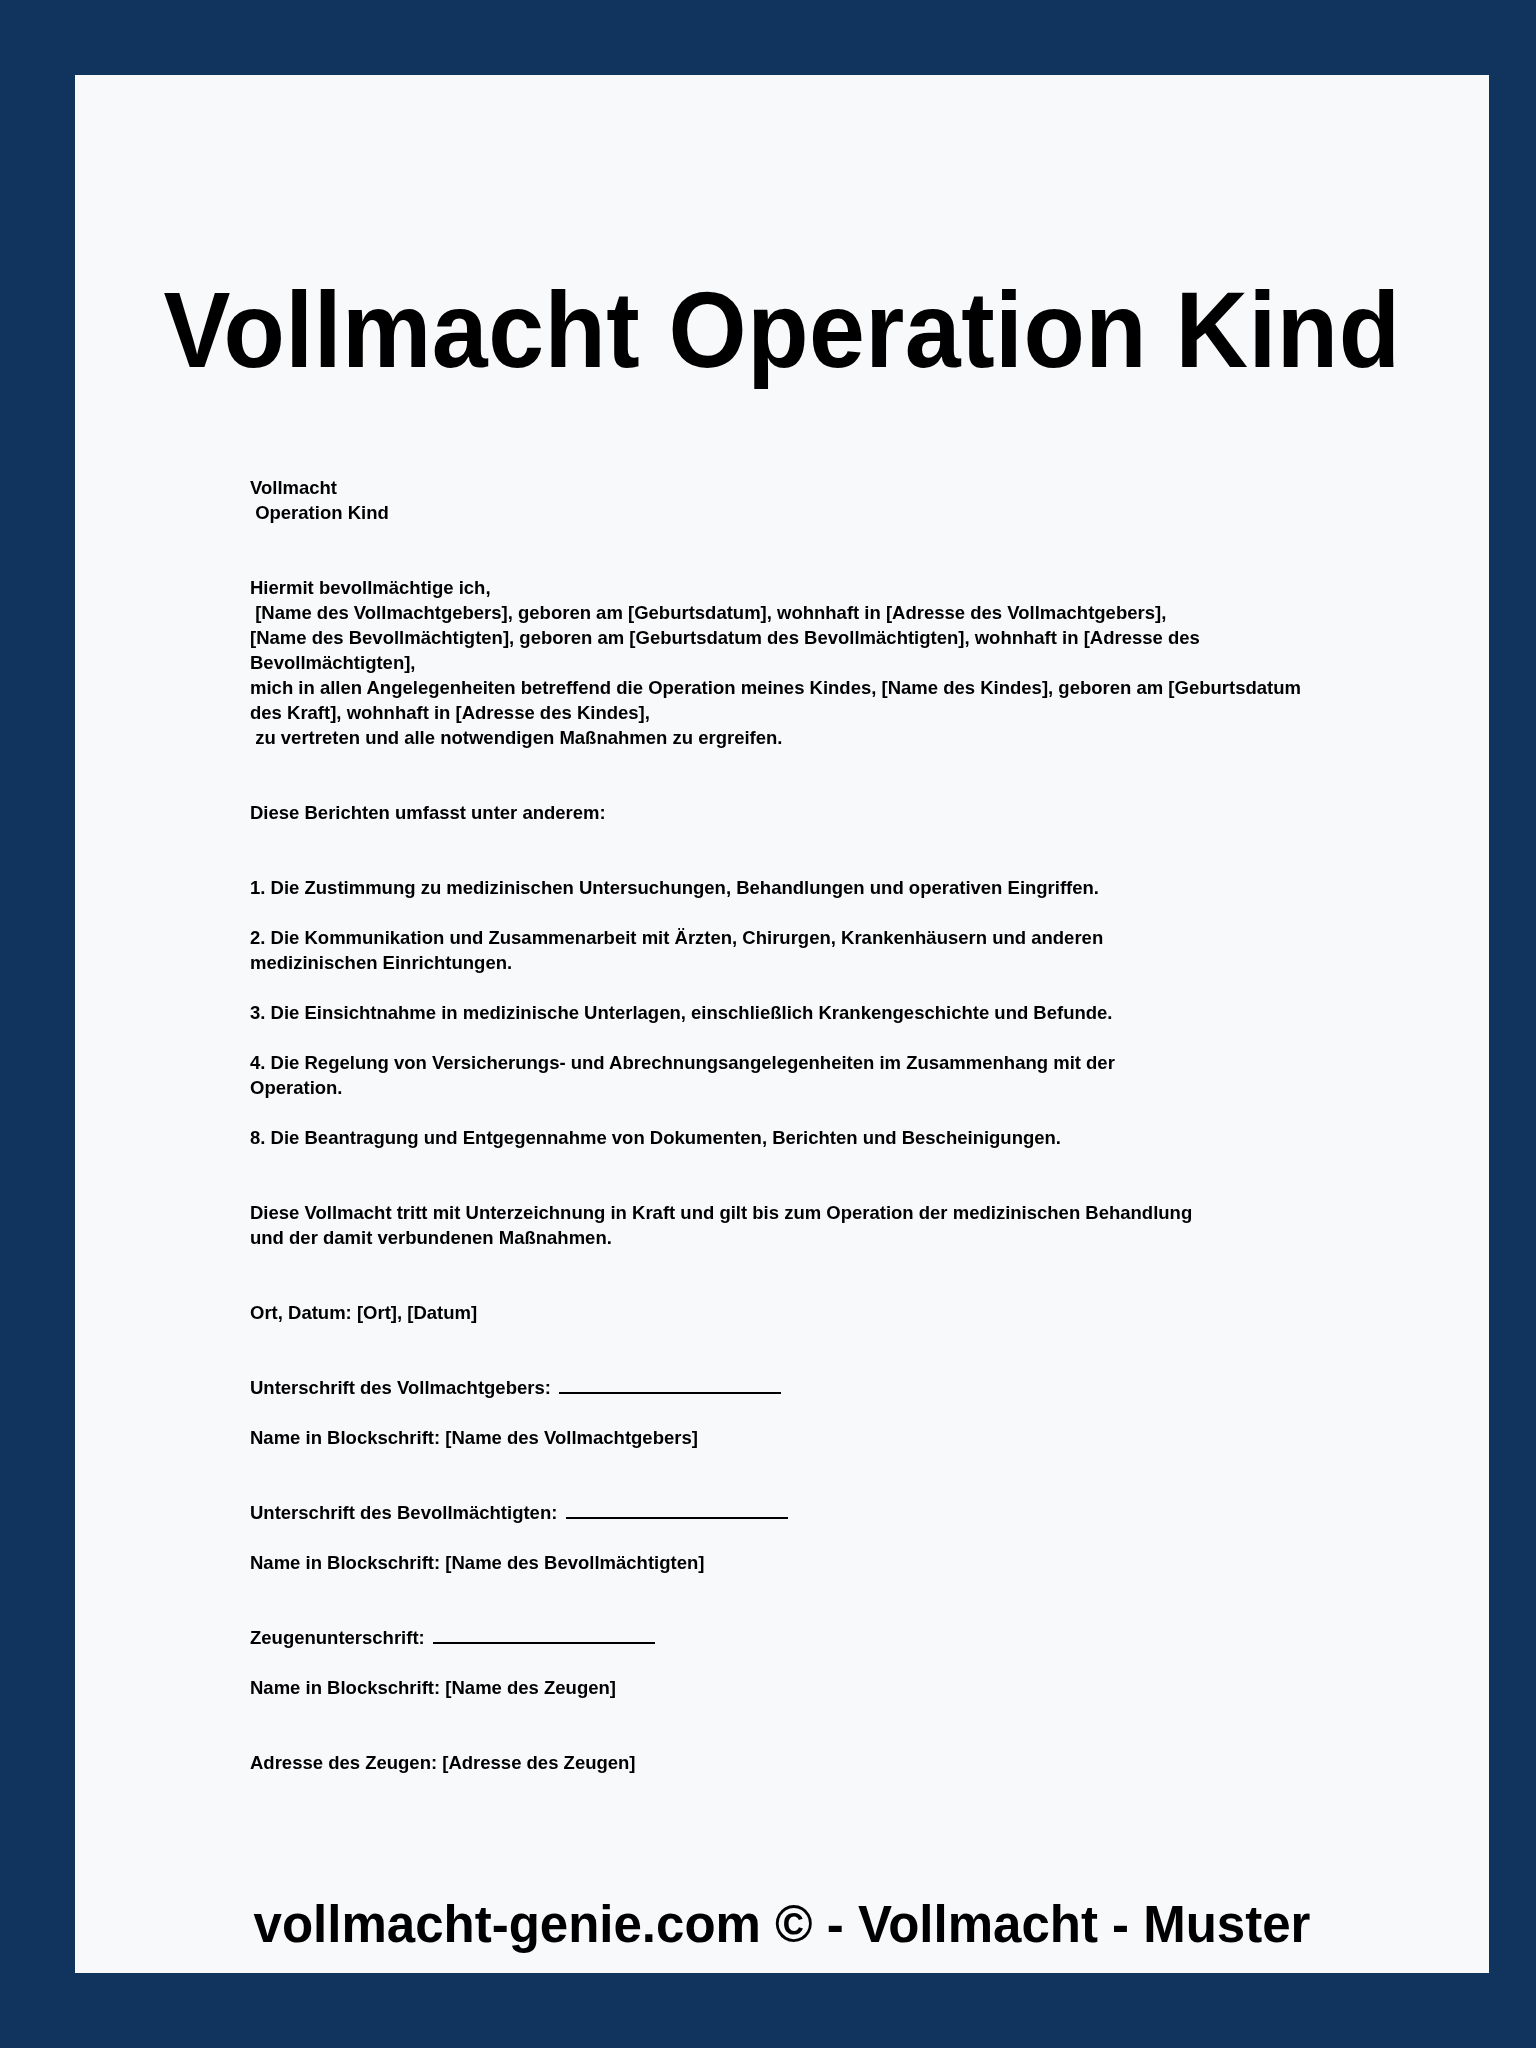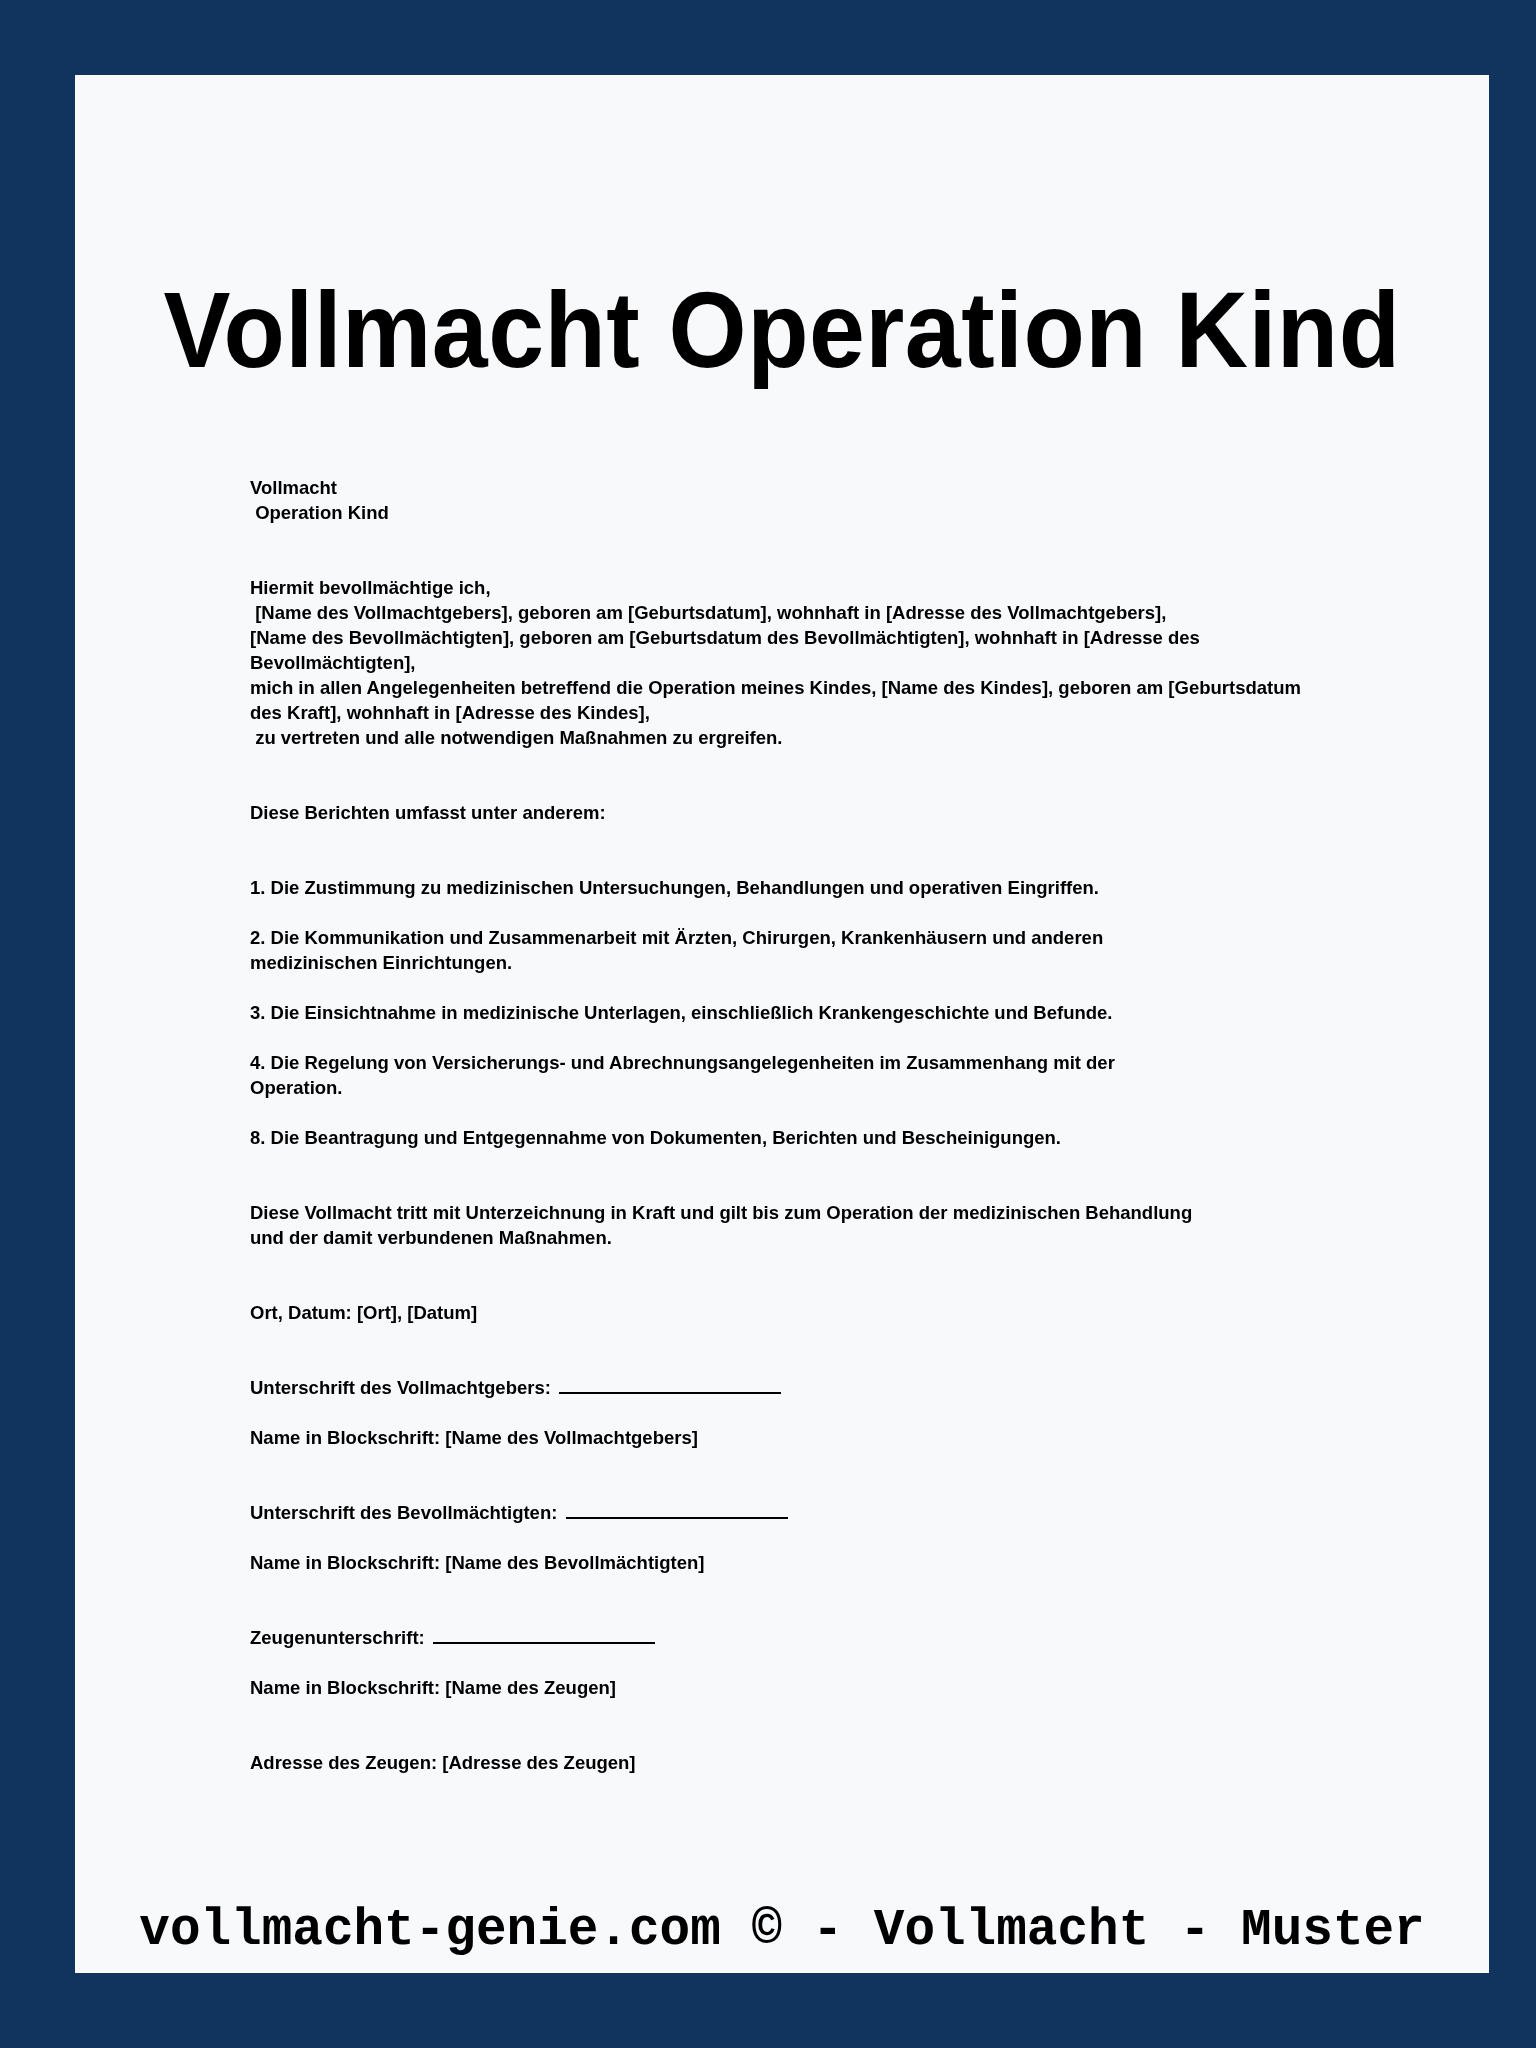--- a/index.html
+++ b/index.html
@@ -58,28 +58,27 @@
       display: inline-block;
       width: 222px;
       border-bottom: 2px solid #000;
       vertical-align: baseline;
       height: 1px;
       margin-left: 3px;
     }
     .footer {
       position: absolute;
       left: 0;
-      bottom: 12px;
+      bottom: 18px;
       width: 100%;
       text-align: center;
       font-weight: bold;
       font-size: 51px;
       line-height: 60px;
       white-space: nowrap;
-      font-family: Liberation Mono, monospace;
     }
   </style>
 </head>
 <body>
 
 <div class="page">
 
   <div class="doc-title">Vollmacht Operation Kind</div>
 
   <div class="body">

